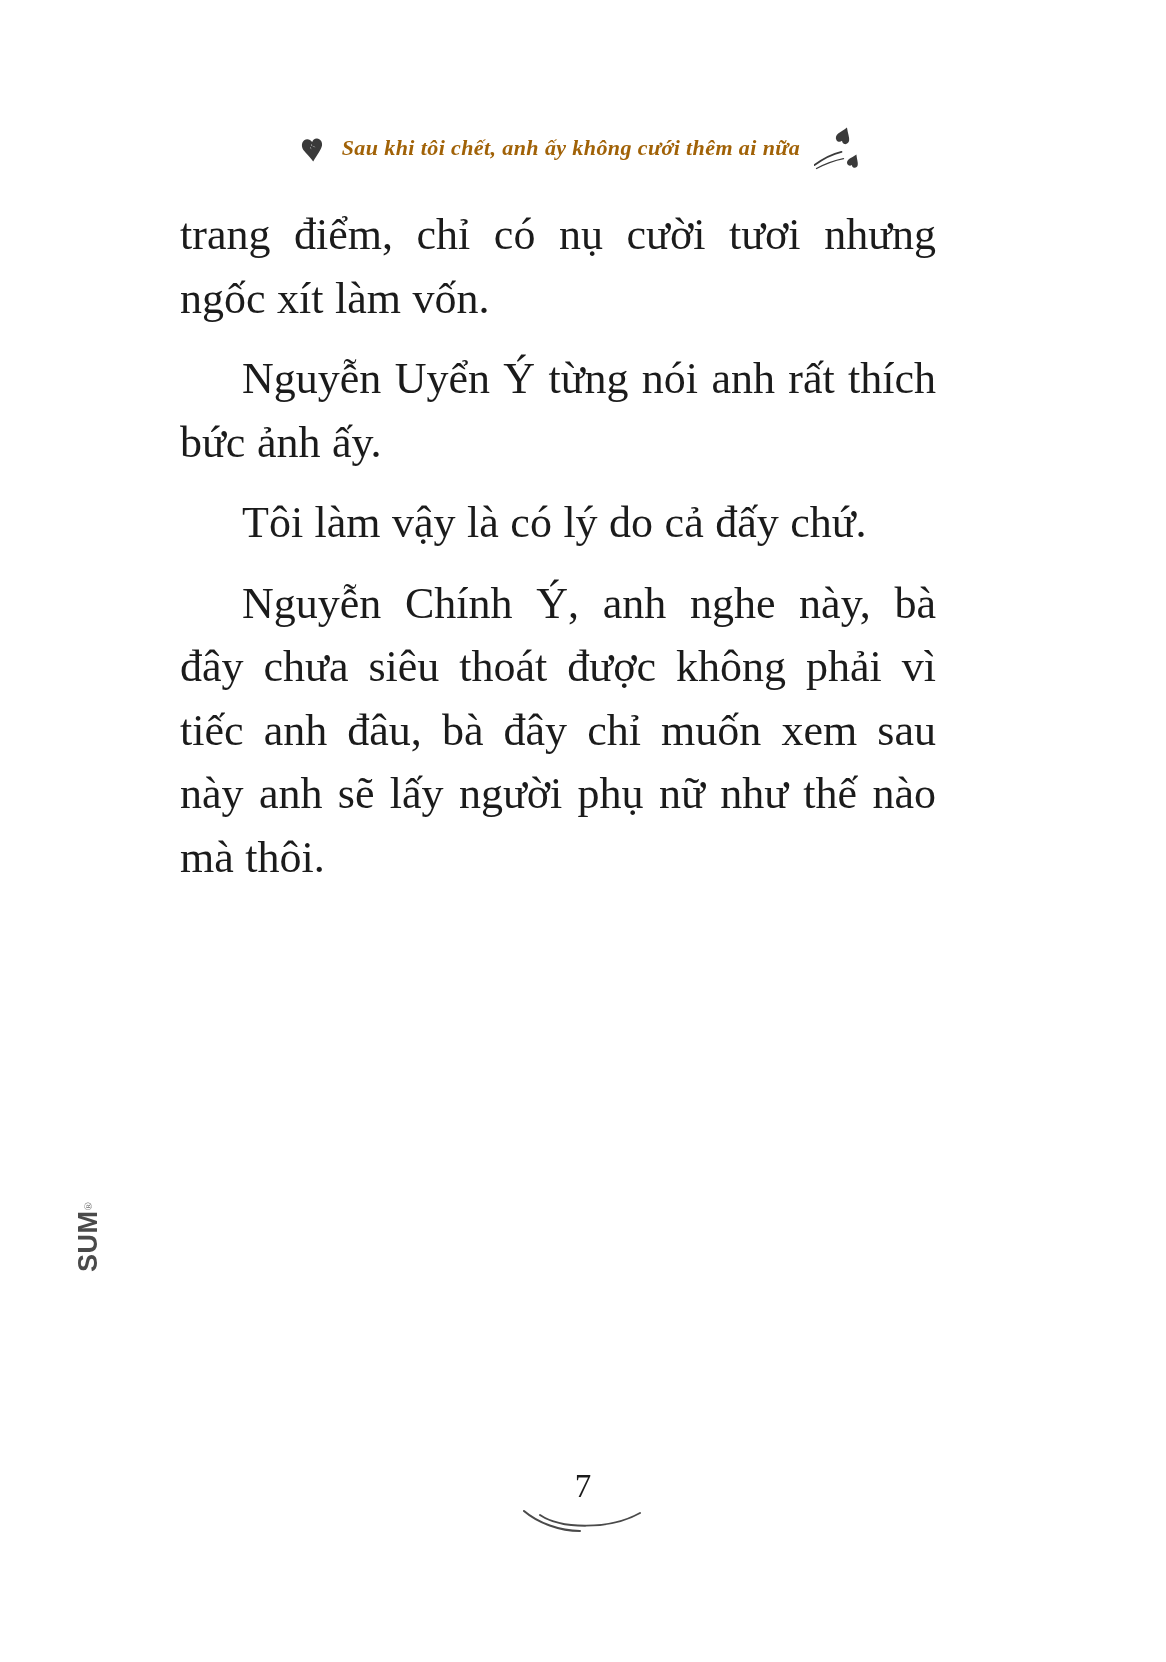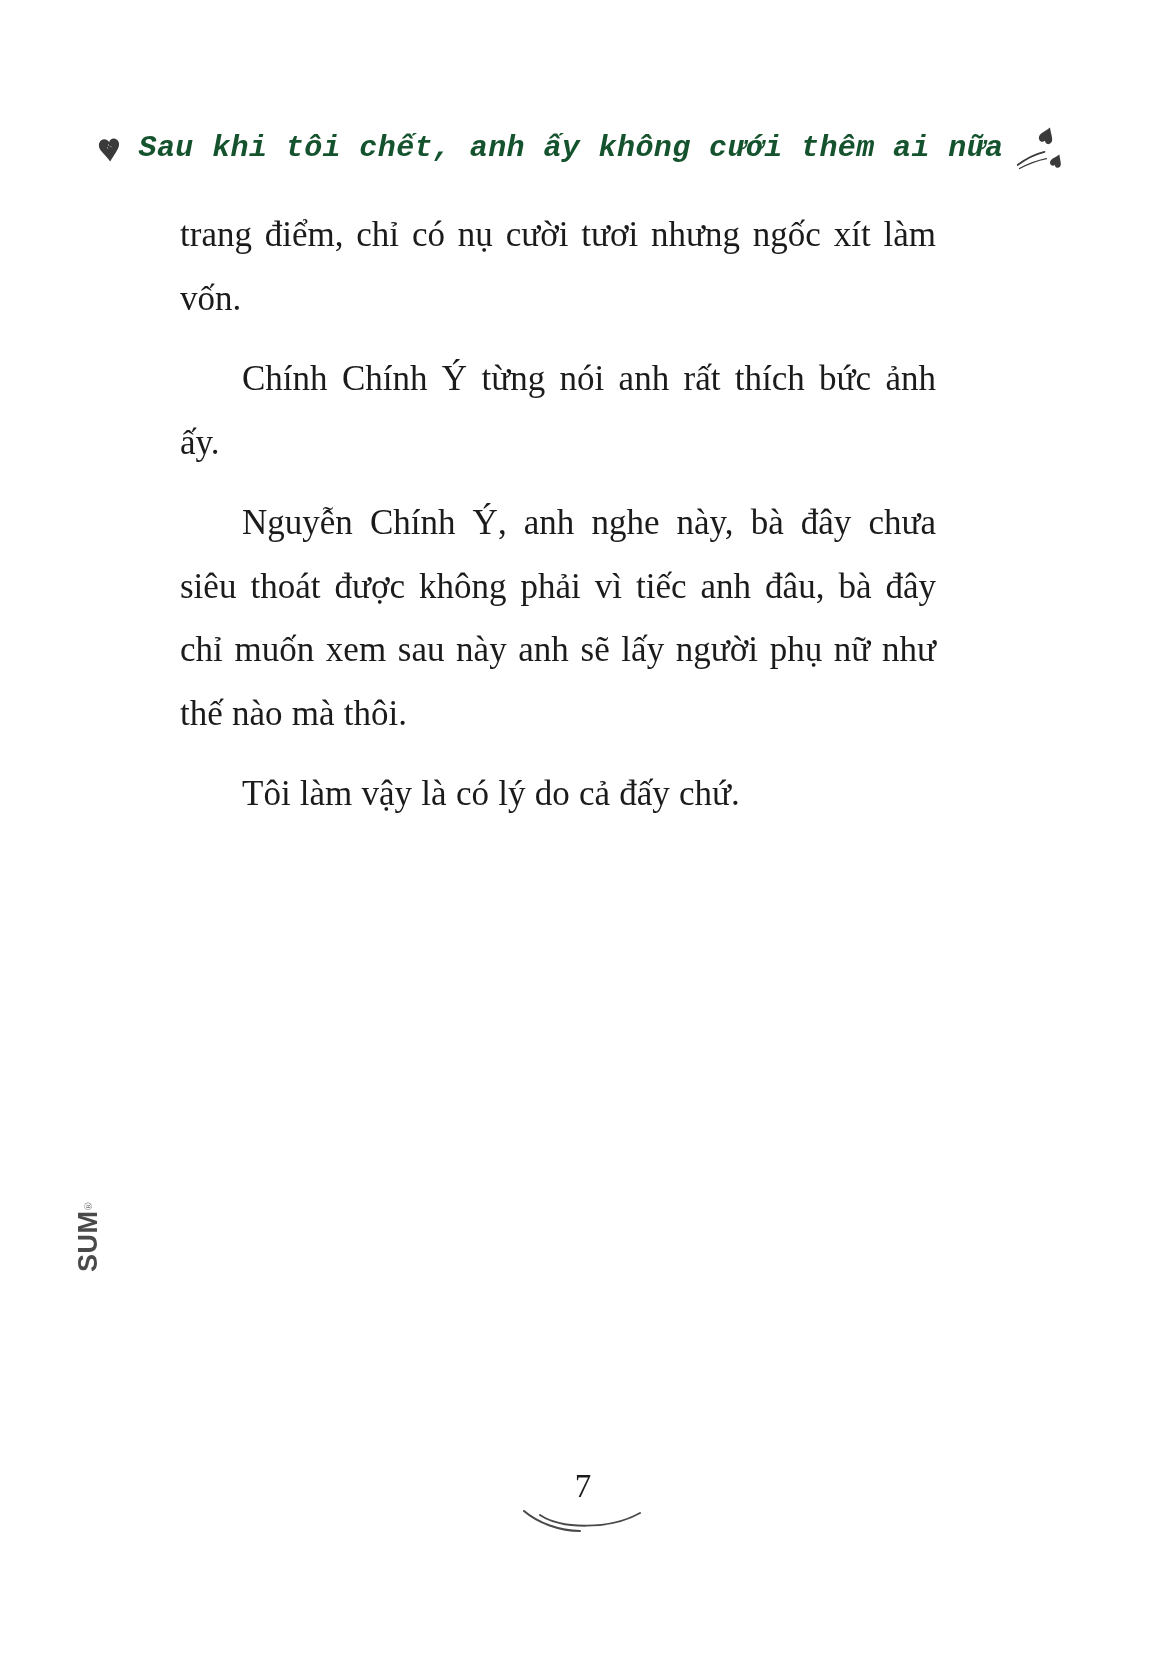--- a/index.html
+++ b/index.html
@@ -38,27 +38,27 @@
 
   .rh-heart {
     display: block;
     width: 26px;
     height: 26px;
     flex: none;
     margin-top: 4px;
   }
 
   .rh-title {
-    font-family: Liberation Mono, monospace;
+    font-family: Liberation Serif, serif;
     font-style: italic;
     font-weight: 700;
-    font-size: 30px;
+    font-size: 22px;
     letter-spacing: 0.4px;
     white-space: nowrap;
-    color: #14532d;
+    color: #a16207;
   }
 
   .rh-orn {
     display: block;
     width: 52px;
     height: 56px;
     flex: none;
     margin-left: -2px;
     margin-top: 2px;
   }
@@ -69,21 +69,21 @@
     left: 180px;
     top: 203px;
     width: 756px;
   }
 
   .para {
     margin: 0 0 0 0;
     text-align: justify;
     text-justify: inter-word;
     text-indent: 62px;
-    font-size: 35px;
+    font-size: 44px;
     line-height: 63.5px;
     font-weight: 400;
     word-spacing: 0.5px;
     hyphens: none;
   }
 
   .para.first {
     text-indent: 0;
   }
 
@@ -169,23 +169,23 @@
         <path d="M30.5 6.0 C 28.6 9.2 25.6 12.0 24.0 14.4 C 22.4 16.8 22.6 19.8 24.5 21.3 C 26.3 22.7 28.7 22.0 29.9 20.1 C 30.5 21.5 31.6 22.6 33.2 22.5 C 35.5 22.3 37.0 20.2 36.6 17.7 C 36.1 14.8 33.3 11.4 30.5 6.0 Z" fill="#3a3a3a" transform="rotate(18 30 14)"></path>
         <path d="M40.0 33.0 C 38.4 35.6 36.0 37.9 34.7 39.8 C 33.4 41.8 33.5 44.2 35.0 45.4 C 36.5 46.5 38.4 46.0 39.4 44.4 C 39.9 45.6 40.8 46.4 42.1 46.3 C 44.0 46.2 45.2 44.5 44.9 42.5 C 44.5 40.1 42.2 37.4 40.0 33.0 Z" fill="#3a3a3a" transform="rotate(20 40 40)"></path>
         <path d="M0.5 44.0 C 8 38.5 18 33.0 27.5 30.8" stroke="#3a3a3a" stroke-width="1.7" fill="none" stroke-linecap="round"></path>
         <path d="M2.5 47.5 C 10 43.5 20 39.5 29.5 37.6" stroke="#3a3a3a" stroke-width="1.3" fill="none" stroke-linecap="round"></path>
       </svg>
     </div>
   </div>
 
   <div id="text-column">
     <p class="para first">trang điểm, chỉ có nụ cười tươi nhưng ngốc xít làm vốn.</p>
-    <p class="para">Chính Chính Ý từng nói anh rất thích bức ảnh ấy.</p>
+    <p class="para">Nguyễn Uyển Ý từng nói anh rất thích bức ảnh ấy.</p>
+    <p class="para">Tôi làm vậy là có lý do cả đấy chứ.</p>
     <p class="para">Nguyễn Chính Ý, anh nghe này, bà đây chưa siêu thoát được không phải vì tiếc anh đâu, bà đây chỉ muốn xem sau này anh sẽ lấy người phụ nữ như thế nào mà thôi.</p>
-    <p class="para">Tôi làm vậy là có lý do cả đấy chứ.</p>
   </div>
 
   <div id="spine-mark">
     <span class="mark-text">SUM</span>
       <span class="mark-reg">®</span>
   </div>
 
   <div id="folio">
     <span class="folio-num">7</span>
     <svg class="folio-orn" viewBox="0 0 130 34" aria-hidden="true">

